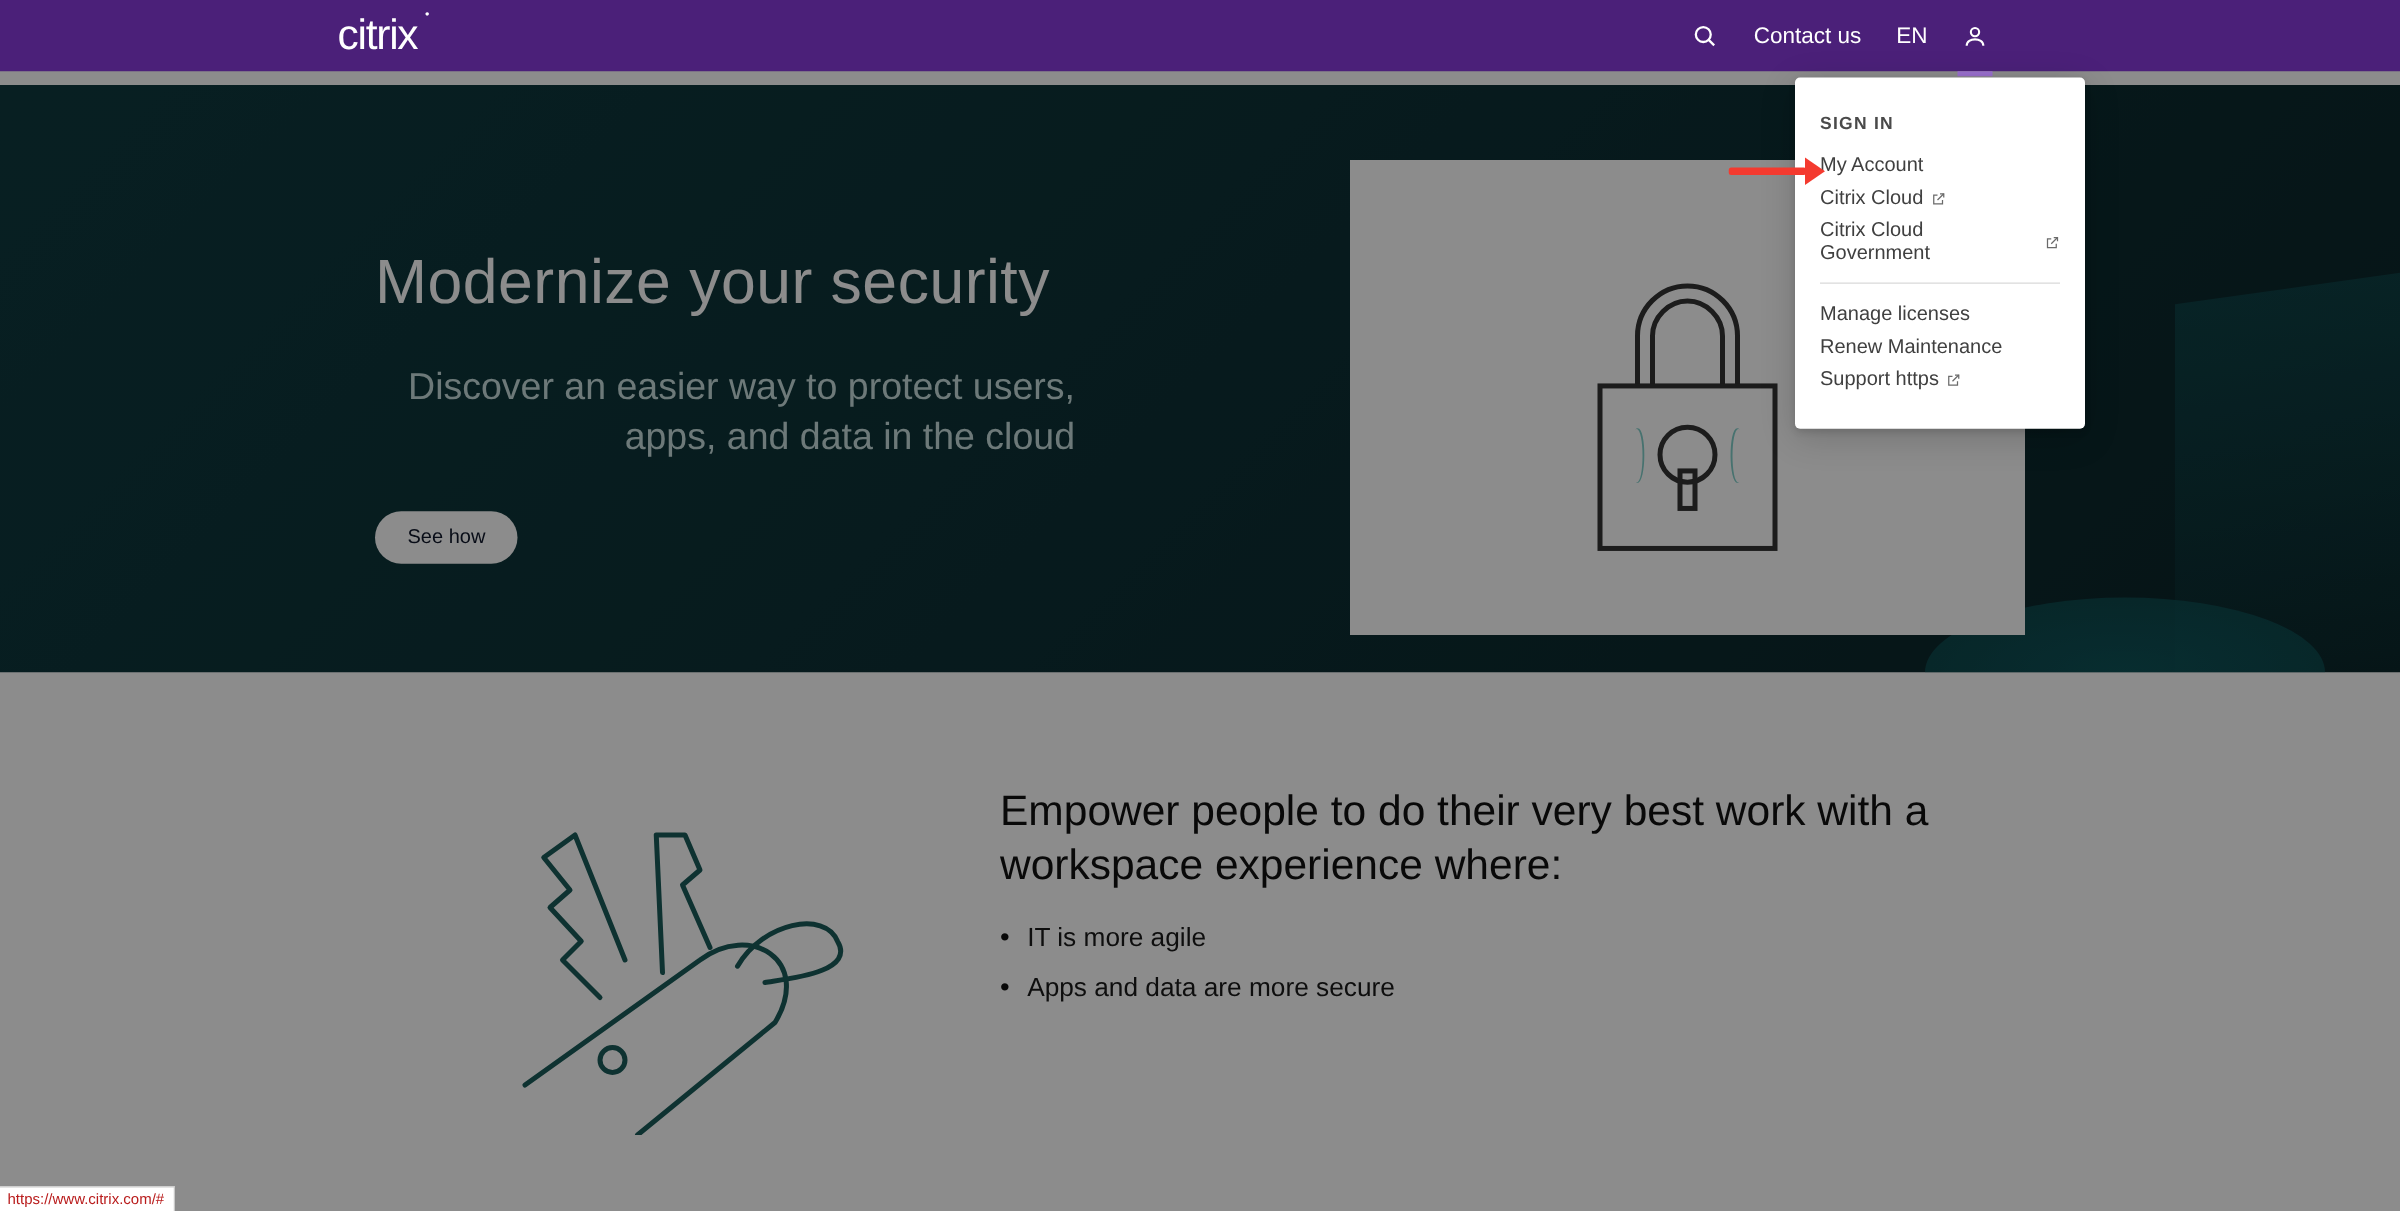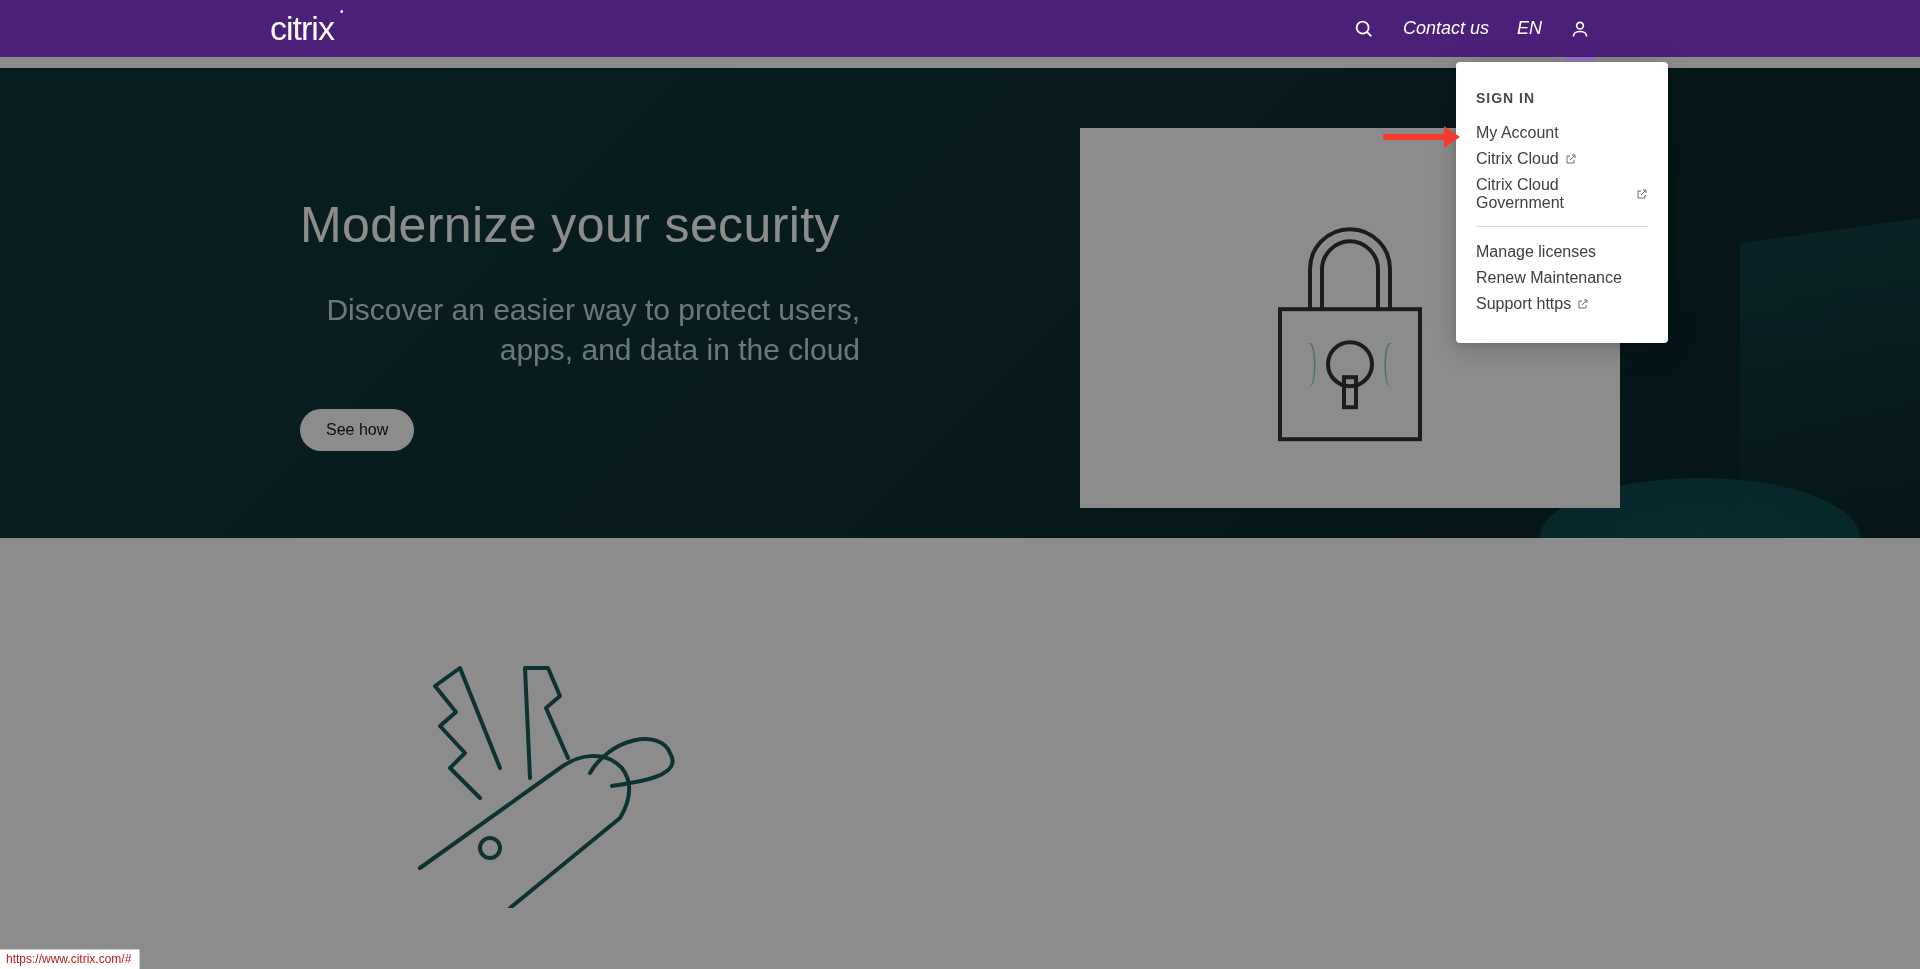--- a/index.html
+++ b/index.html
@@ -18,28 +18,28 @@
     display:flex; align-items:center;
   }
   .logo {
     color:#fff; font-size:34px; font-weight:500; letter-spacing:-1px;
     margin-right:40px; position:relative;
   }
   .nav-links { display:flex; gap:28px; }
   .nav-link { color:#fff; font-size:18px; font-weight:500; cursor:pointer; }
   .nav-right { margin-left:auto; display:flex; align-items:center; gap:28px; }
   .search-icon svg, .user-icon svg { display:block; }
-  .contact-link, .lang-link { color:#fff; font-size:18px; font-weight:500; cursor:pointer;font-style:italic; }
+  .contact-link, .lang-link { color:#fff; font-size:18px; font-weight:500; cursor:pointer; }
   .user-wrap { position:relative; padding-bottom:0; }
   .user-underline { position:absolute; left:-4px; right:-4px; bottom:-22px; height:4px; background:#9a6fce; }
 
   
   .dropdown {
     position:absolute; top:62px; right:252px;
-    width:212px; background:#fff; border-radius:4px;
+    width:232px; background:#fff; border-radius:4px;
     box-shadow:0 6px 28px rgba(0,0,0,0.18), 0 2px 6px rgba(0,0,0,0.12);
     padding:28px 20px 22px 20px;
     z-index:200;
   }
   .dd-title { font-size:14px; font-weight:700; letter-spacing:1px; color:#4a4a4a; margin-bottom:18px; }
   .dd-item { font-size:16px; color:#404040; margin:0 0 8px 0; cursor:pointer; display:flex; align-items:center; gap:6px; }
   .dd-sep { border:none; border-top:1px solid #d9d9d9; margin:14px 0 16px 0; }
   .ext-icon svg { display:block; }
 
   
@@ -190,20 +190,31 @@
         <g stroke="#1a5c5a" stroke-width="4" fill="none" stroke-linejoin="round" stroke-linecap="round">
 
           <path d="M120 260 L260 160 C300 130 350 160 320 210 L210 300"></path>
           <path d="M180 190 L150 160 L165 145 L140 118 L156 104 L135 78 L160 60 L200 160"></path>
           <path d="M230 170 L225 60 L248 60 L260 88 L246 100 L268 150"></path>
           <path d="M290 165 C310 130 360 120 370 145 C385 170 330 175 312 178"></path>
           <ellipse cx="190" cy="240" rx="10" ry="10"></ellipse>
         </g>
       </svg>
     </div>
+    <div class="sec2-text">
+      <h2 class="sec2-title">Empower people to do their very best work with a workspace experience where:</h2>
+      <ul class="sec2-list">
+        <li>
+            <span>IT is more agile</span>
+          </li>
+        <li>
+            <span>Apps and data are more secure</span>
+          </li>
+      </ul>
+    </div>
   </div>
 </div>
 
 <div class="dim-overlay"></div>
 
 <div class="dropdown">
   <div class="dd-title">SIGN IN</div>
 
   <div class="dd-item">
     <span>My Account</span>

